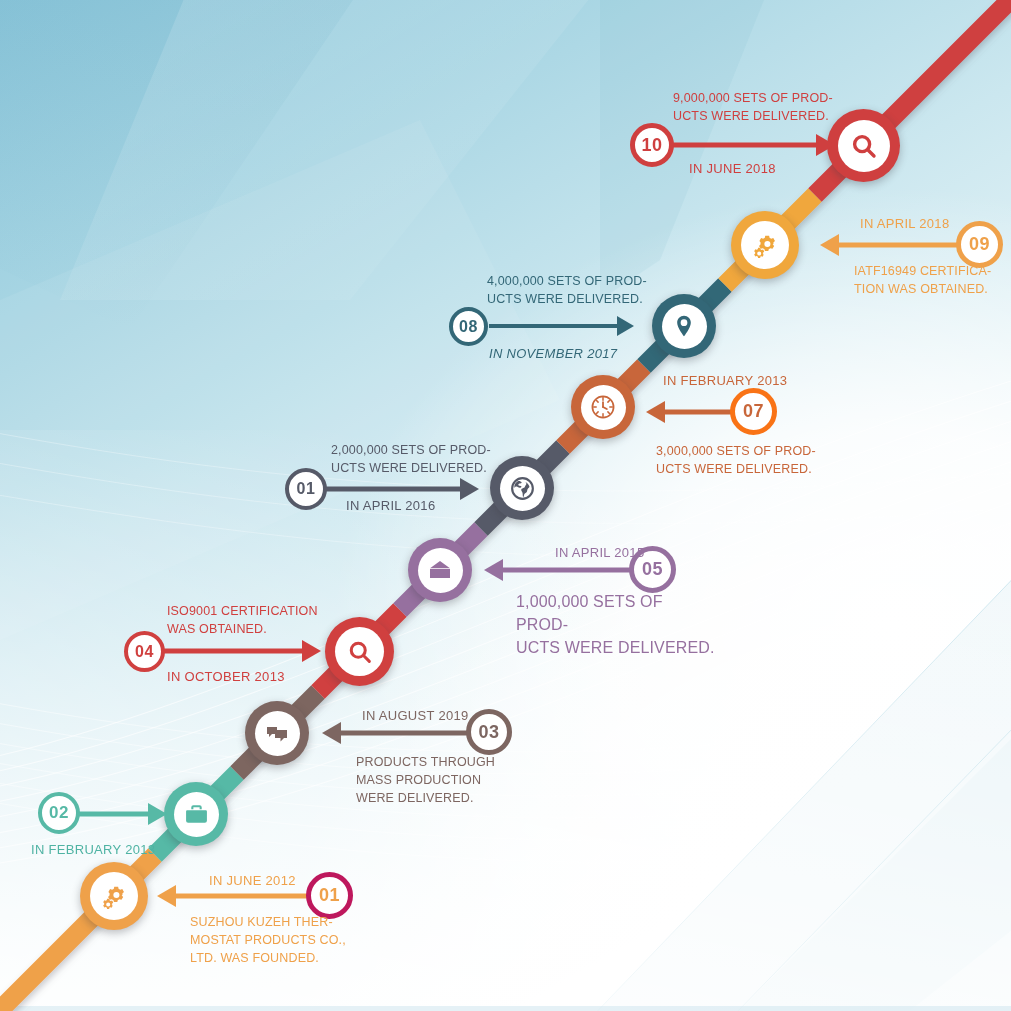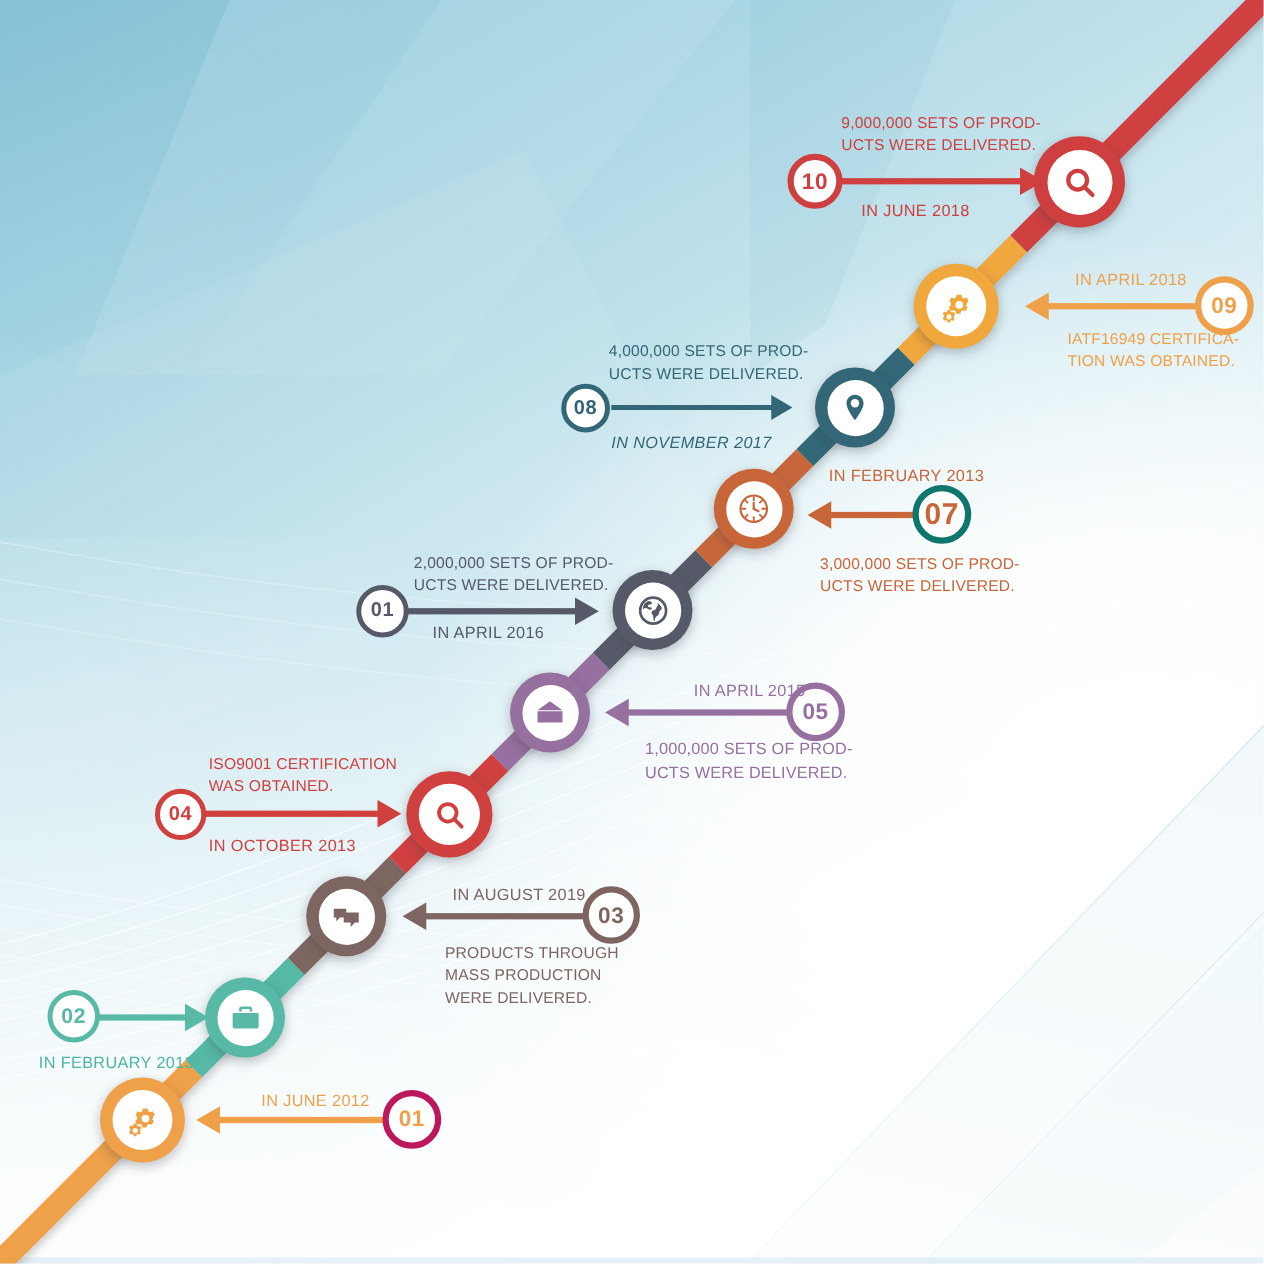--- a/index.html
+++ b/index.html
@@ -320,40 +320,43 @@
     <div class="shaft" style="width:152px;height:5px;background:#cf3f3f;"></div>
     <div class="head" style="left:144px;border-top:11px solid transparent;border-bottom:11px solid transparent;border-left:19px solid #cf3f3f;"></div>
   </div>
 
   <div class="badge" style="left:306px;top:872px;width:47px;height:47px;border:5px solid #be185d;color:#efa14a;font-size:18px;">01</div>
   <div class="badge" style="left:38px;top:792px;width:42px;height:42px;border:4px solid #57b9a6;color:#57b9a6;font-size:17px;">02</div>
   <div class="badge" style="left:466px;top:709px;width:46px;height:46px;border:5px solid #7d6661;color:#7d6661;font-size:18px;">03</div>
   <div class="badge" style="left:124px;top:631px;width:41px;height:41px;border:4px solid #d0403f;color:#d0403f;font-size:16px;">04</div>
   <div class="badge" style="left:629px;top:546px;width:47px;height:47px;border:5px solid #96709f;color:#96709f;font-size:18px;">05</div>
   <div class="badge" style="left:285px;top:468px;width:42px;height:42px;border:4px solid #565a68;color:#565a68;font-size:16px;">01</div>
-  <div class="badge" style="left:730px;top:388px;width:47px;height:47px;border:5px solid #0f766e;color:#c8663a;font-size:24px;">07</div>
+  <div class="badge" style="left:730px;top:388px;width:47px;height:47px;border:5px solid #f97316;color:#c8663a;font-size:18px;">07</div>
   <div class="badge" style="left:449px;top:307px;width:39px;height:39px;border:4px solid #336777;color:#336777;font-size:16px;">08</div>
   <div class="badge" style="left:956px;top:221px;width:47px;height:47px;border:5px solid #efa14a;color:#efa14a;font-size:18px;">09</div>
   <div class="badge" style="left:630px;top:123px;width:44px;height:44px;border:5px solid #cf3f3f;color:#cf3f3f;font-size:18px;">10</div>
 
   <div class="lbl date ta-l" style="left:209px;top:872px;color:#efa14a;font-size:13px;">IN JUNE 2012</div>
+  <div class="lbl desc ta-l" style="left:190px;top:913px;width:200px;color:#efa14a;font-size:12.5px;">SUZHOU KUZEH THER-
+MOSTAT PRODUCTS CO.,
+LTD. WAS FOUNDED.</div>
 
   <div class="lbl date ta-l" style="left:31px;top:841px;color:#4fb3a3;font-size:13px;">IN FEBRUARY 2013</div>
 
   <div class="lbl date ta-l" style="left:362px;top:707px;color:#7d6661;font-size:13px;">IN AUGUST 2019</div>
   <div class="lbl desc ta-l" style="left:356px;top:753px;width:180px;color:#7d6661;font-size:12.5px;">PRODUCTS THROUGH
 MASS PRODUCTION
 WERE DELIVERED.</div>
 
   <div class="lbl desc ta-l" style="left:167px;top:602px;width:210px;color:#d0403f;font-size:12.5px;">ISO9001 CERTIFICATION
 WAS OBTAINED.</div>
   <div class="lbl date ta-l" style="left:167px;top:668px;color:#d0403f;font-size:13px;">IN OCTOBER 2013</div>
 
   <div class="lbl date ta-l" style="left:531px;top:544px;color:#96709f;font-size:13px;margin-left:24px;">IN APRIL 2015</div>
-  <div class="lbl desc ta-l" style="left:516px;top:590px;width:200px;color:#96709f;font-size:13px;">1,000,000 SETS OF PROD-
+  <div class="lbl desc ta-l" style="left:516px;top:590px;width:200px;color:#96709f;font-size:16px;">1,000,000 SETS OF PROD-
 UCTS WERE DELIVERED.</div>
 
   <div class="lbl desc ta-l" style="left:331px;top:441px;width:200px;color:#565a68;font-size:12.5px;">2,000,000 SETS OF PROD-
 UCTS WERE DELIVERED.</div>
   <div class="lbl date ta-l" style="left:346px;top:497px;color:#565a68;font-size:13px;">IN APRIL 2016</div>
 
   <div class="lbl date ta-l" style="left:663px;top:372px;color:#c8663a;font-size:13px;">IN FEBRUARY 2013</div>
   <div class="lbl desc ta-l" style="left:656px;top:442px;width:200px;color:#c8663a;font-size:12.5px;">3,000,000 SETS OF PROD-
 UCTS WERE DELIVERED.</div>
 

